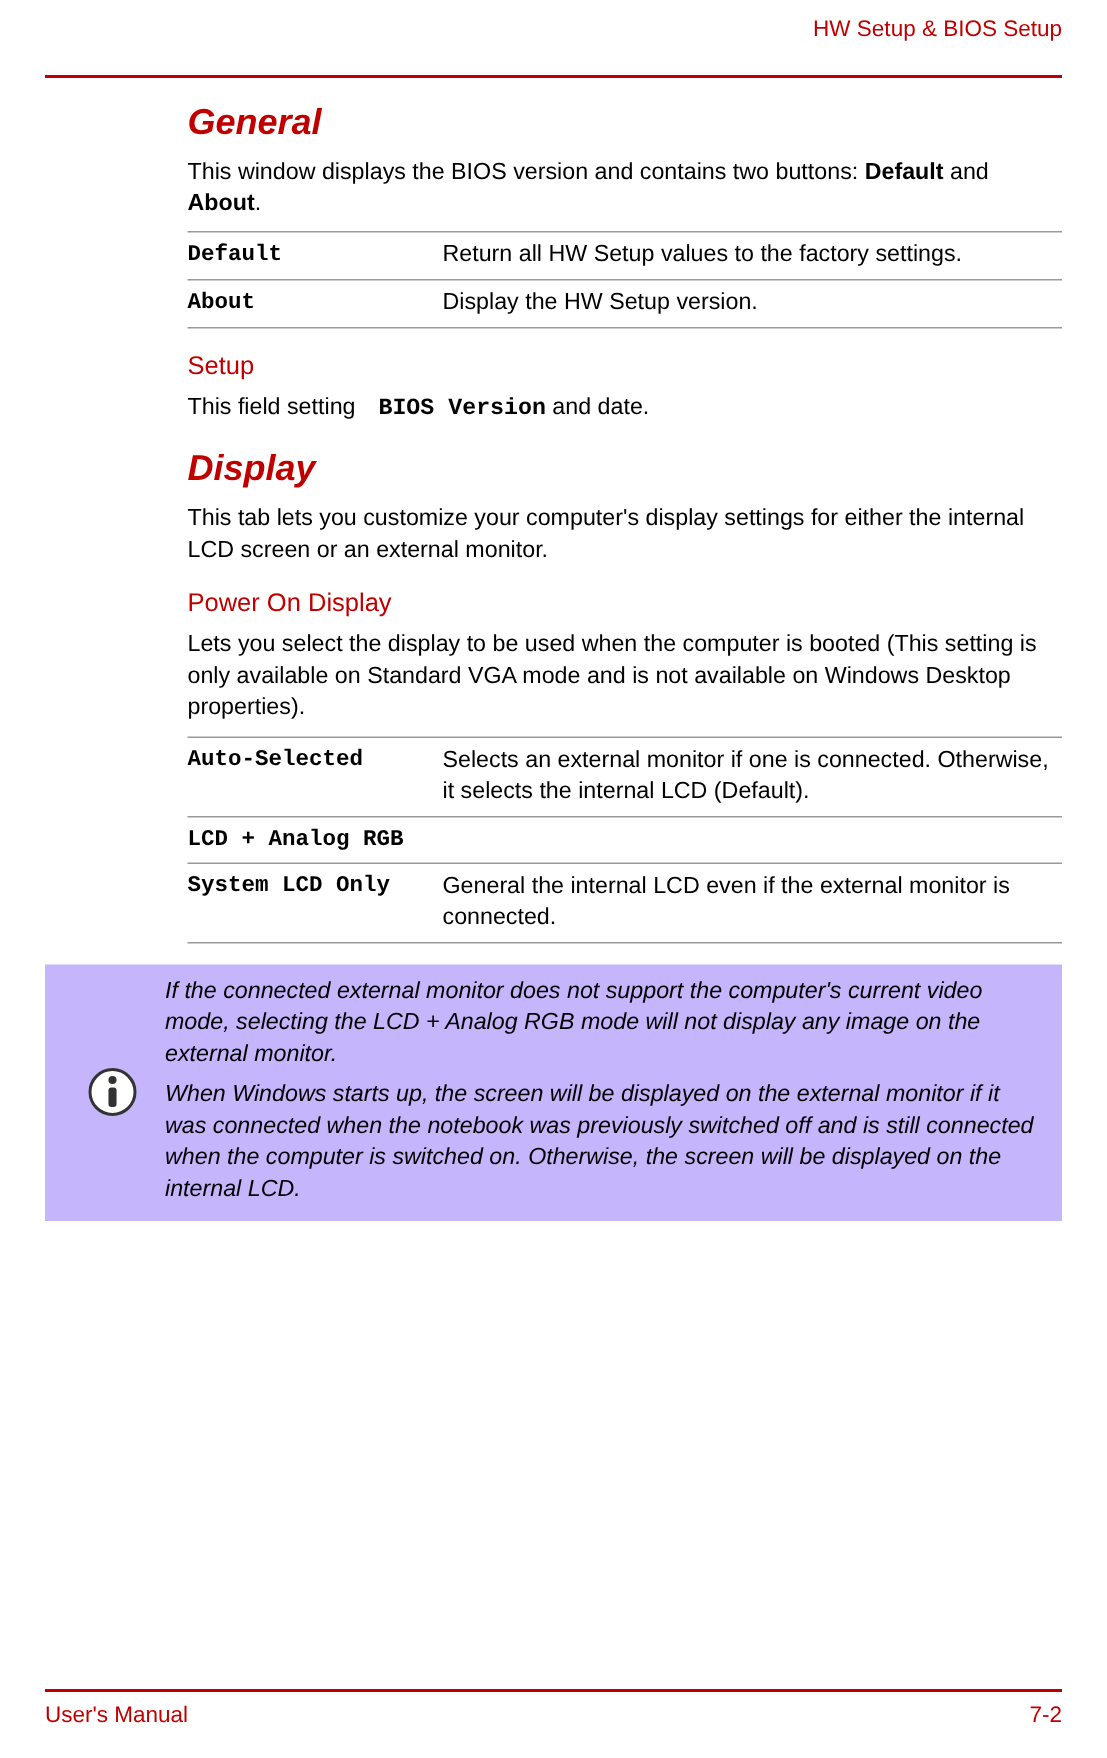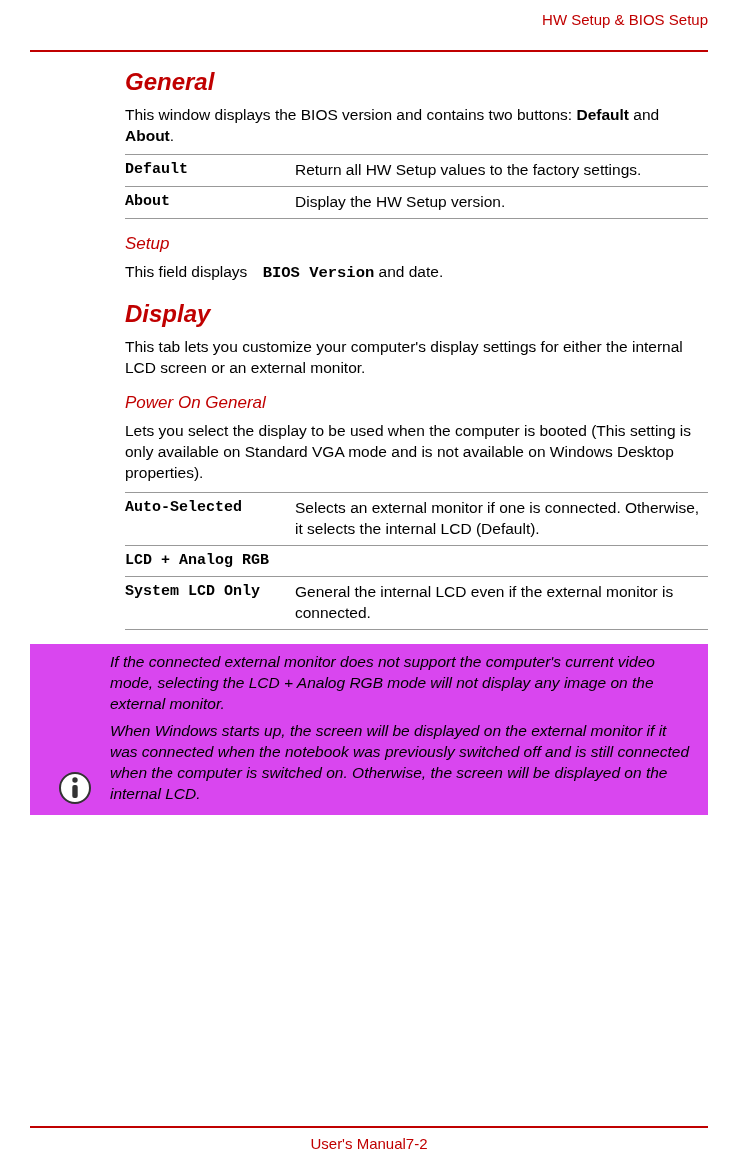--- a/index.html
+++ b/index.html
@@ -33,21 +33,20 @@
     .h-red {
       color: #c00000;
       font-style: italic;
       font-weight: bold;
       font-size: 24px;
       margin-top: 14px;
       margin-bottom: 6px;
     }
     .h-red-sub {
       color: #c00000;
-      font-style: italic;
       font-size: 17px;
       margin-top: 14px;
       margin-bottom: 6px;
     }
     .body-text {
       margin-bottom: 8px;
     }
     .body-text .bold { font-weight: bold; }
     .mono { font-family: "Courier New", monospace; font-weight: bold; padding-left: 11px; }
     .def-table {
@@ -69,26 +68,26 @@
       font-family: "Courier New", monospace;
       font-weight: bold;
       font-size: 15px;
       padding-right: 8px;
     }
     .def-desc {
       flex: 1;
     }
     .note-block {
       display: flex;
-      background: #d946ef;
+      background: #c4b5fd;
       margin-top: 14px;
       margin-left: -95px;
       padding: 8px 10px 10px 10px;
       font-style: italic;
-      align-items: flex-end;
+      align-items: center;
     }
     .note-icon {
       width: 70px;
       flex-shrink: 0;
       display: flex;
       justify-content: center;
       padding-top: 2px;
     }
     .note-icon svg { display: block; }
     .note-text { flex: 1; }
@@ -96,21 +95,21 @@
     .note-text p:last-child { margin-bottom: 0; }
     .footer {
       position: absolute;
       bottom: 18px;
       left: 30px;
       right: 30px;
       border-top: 2px solid #c00000;
       padding-top: 6px;
       color: #c00000;
       display: flex;
-      justify-content: center;
+      justify-content: space-between;
       font-size: 15px;
     }
   </style>
 </head>
 <body>
 
 <div class="page">
   <div class="header">
     <span>HW Setup &amp; BIOS Setup</span>
   </div>
@@ -128,27 +127,27 @@
         <div class="def-desc">Return all HW Setup values to the factory settings.</div>
       </div>
       <div class="def-row">
         <div class="def-term">About</div>
         <div class="def-desc">Display the HW Setup version.</div>
       </div>
     </div>
 
     <div class="h-red-sub">Setup</div>
     <p class="body-text">
-      <span>This field displays </span><span class="mono">BIOS Version</span><span> and date.</span>
+      <span>This field setting </span><span class="mono">BIOS Version</span><span> and date.</span>
     </p>
 
     <div class="h-red">Display</div>
     <p class="body-text">This tab lets you customize your computer's display settings for either the internal LCD screen or an external monitor.</p>
 
-    <div class="h-red-sub">Power On General</div>
+    <div class="h-red-sub">Power On Display</div>
     <p class="body-text">Lets you select the display to be used when the computer is booted (This setting is only available on Standard VGA mode and is not available on Windows Desktop properties).</p>
 
     <div class="def-table">
       <div class="def-row">
         <div class="def-term">Auto-Selected</div>
         <div class="def-desc">Selects an external monitor if one is connected. Otherwise, it selects the internal LCD (Default).</div>
       </div>
       <div class="def-row">
         <div class="def-term">LCD + Analog RGB</div>
       </div>

